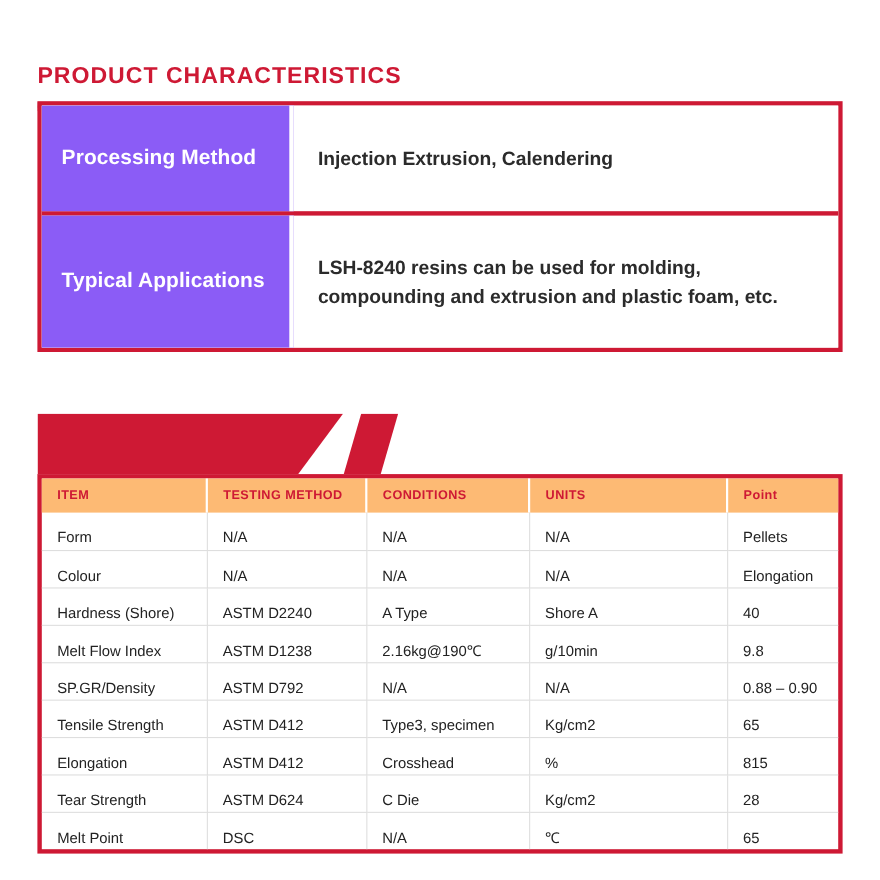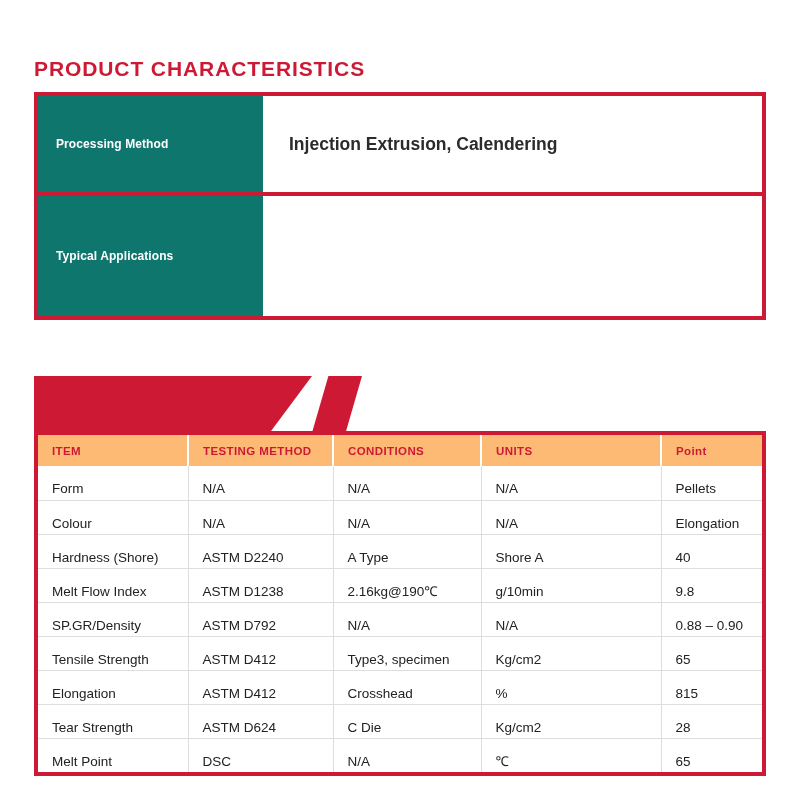--- a/index.html
+++ b/index.html
@@ -76,23 +76,23 @@
     display: flex;
     align-items: stretch;
     background: #ffffff;
   }
   .char-row + .char-row {
     border-top: 4px solid #CE1934;
   }
   .char-label {
     flex: 0 0 229px;
     box-sizing: border-box;
-    background: #0f766e;
+    background: #8b5cf6;
     color: #ffffff;
-    font-size: 12px;
+    font-size: 19px;
     font-weight: bold;
     display: flex;
     align-items: center;
     padding: 0 18px;
     border-right: 4px solid #ffffff;
     letter-spacing: 0.1px;
   }
   .char-value {
     flex: 1 1 auto;
     box-sizing: border-box;
@@ -221,20 +221,21 @@
     </div>
   </div>
 
   <div class="char-table">
     <div class="char-row char-row-1">
       <div class="char-label">Processing Method</div>
       <div class="char-value">Injection Extrusion, Calendering</div>
     </div>
     <div class="char-row char-row-2">
       <div class="char-label">Typical Applications</div>
+      <div class="char-value">LSH-8240 resins can be used for molding, compounding and extrusion and plastic foam, etc.</div>
     </div>
   </div>
 
   <div class="prop-banner">
     <div class="banner-main"></div>
     <div class="banner-accent"></div>
     <div class="banner-text">Property table</div>
   </div>
 
   <div class="prop-table-wrap">

